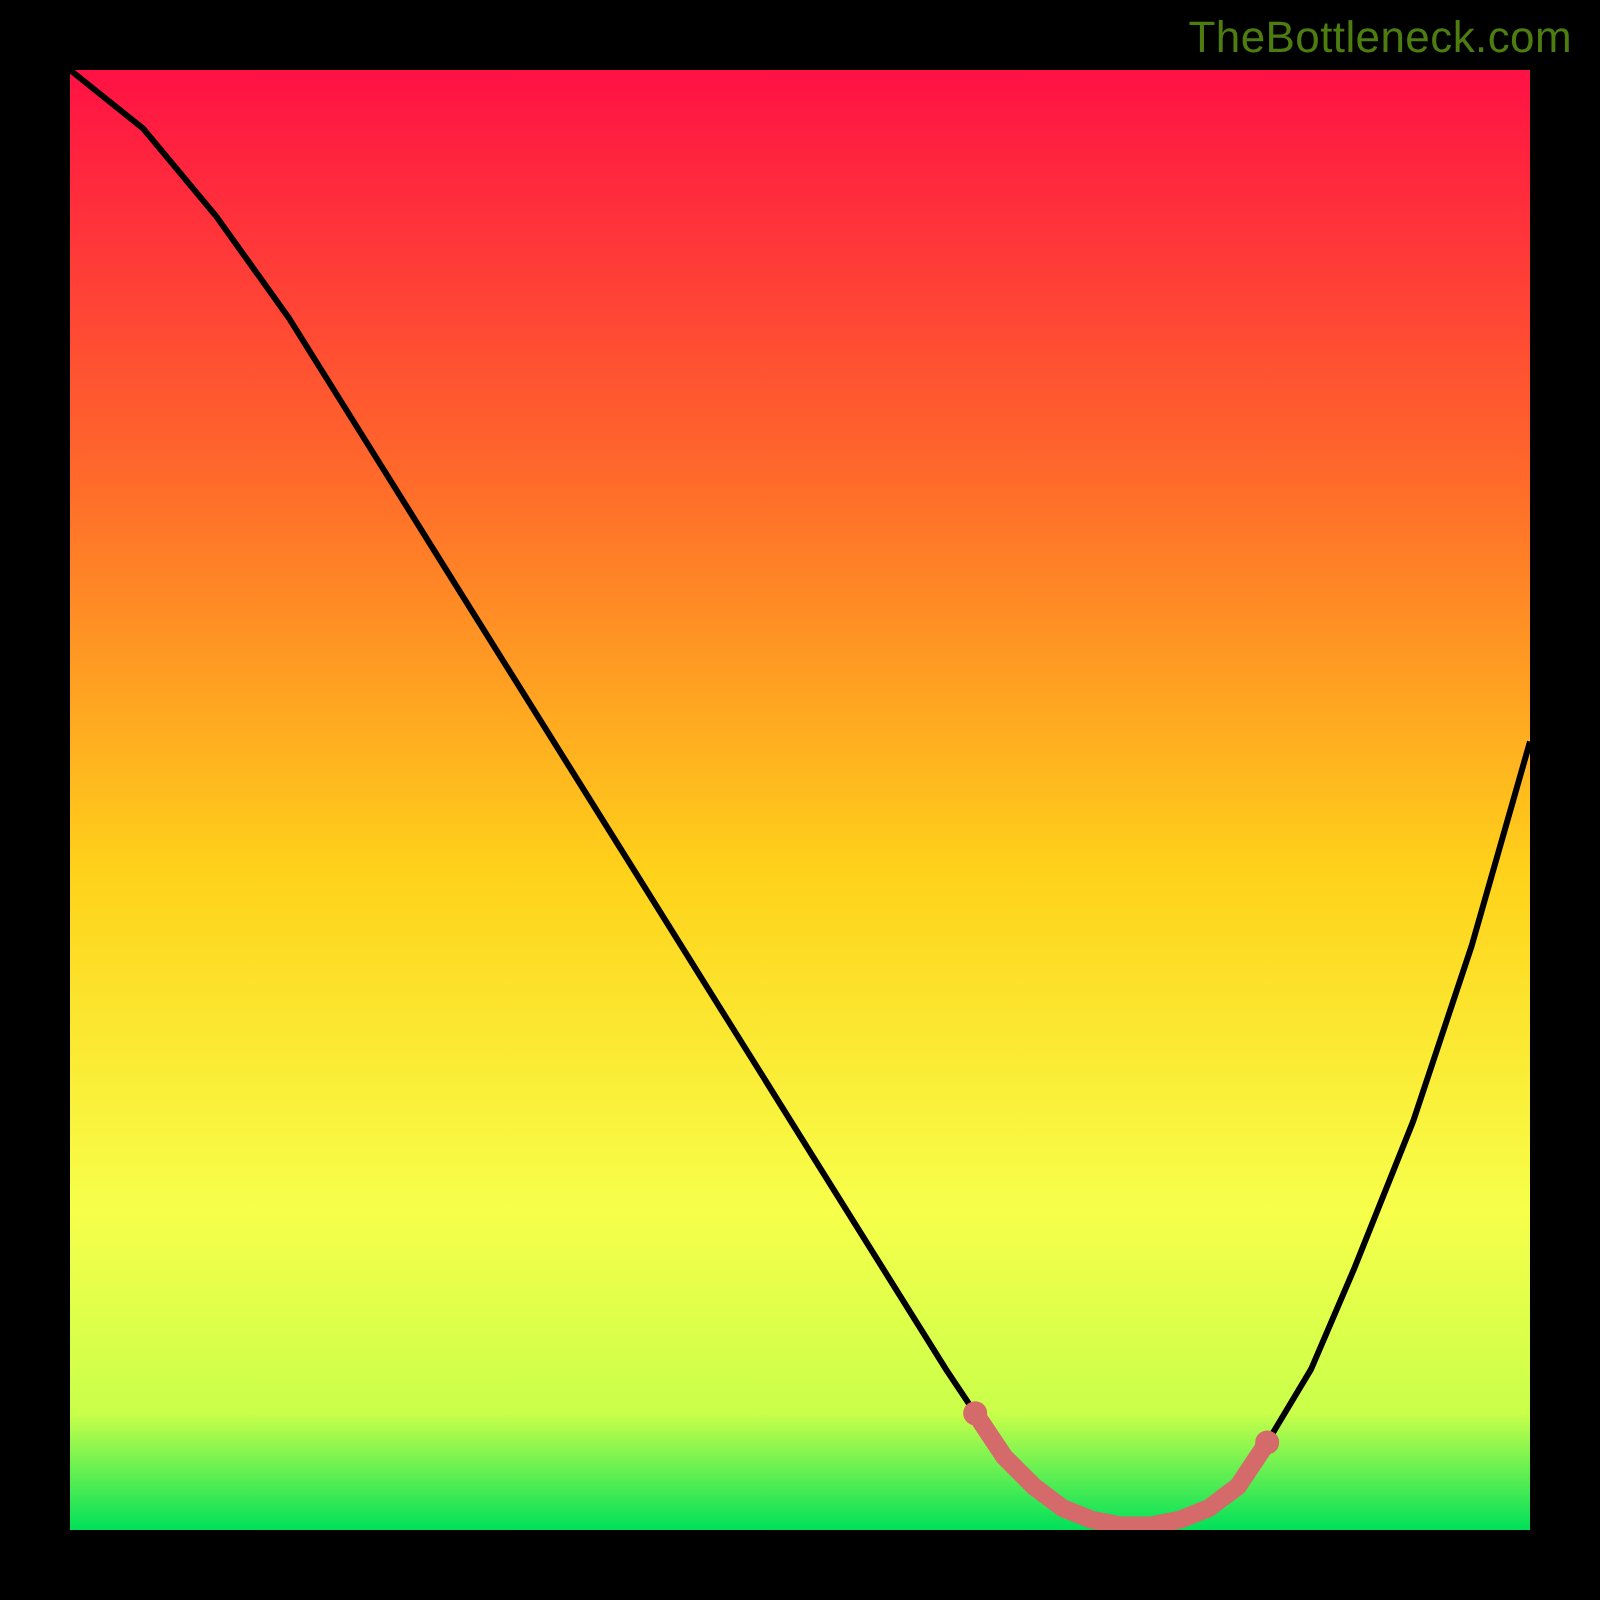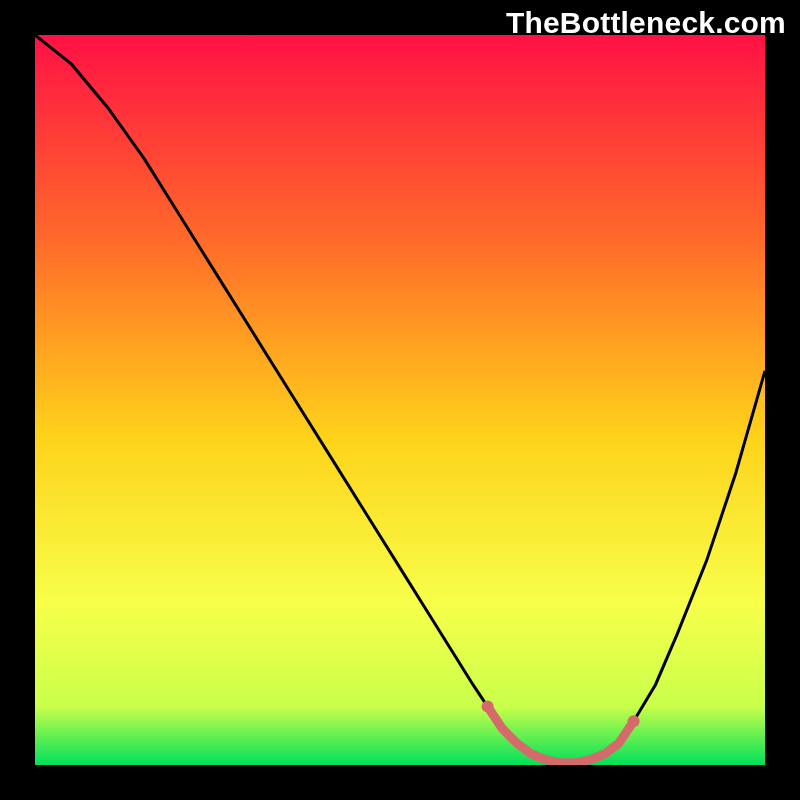--- a/index.html
+++ b/index.html
@@ -23,23 +23,23 @@
     position: absolute;
     left: 0;
     top: 0;
     width: 730px;
     height: 730px;
   }
   .attribution {
     position: absolute;
     top: 6px;
     right: 14px;
-    color: #ffffff;
-    font-size: 30px;
-    font-weight: 700;
+    color: #4d7c0f;
+    font-size: 22px;
+    font-weight: 400;
     letter-spacing: 0.2px;
   }
 </style>
 </head>
 <body>
 
 <div class="attribution">TheBottleneck.com</div>
 
 <div class="frame">
   <svg class="plot-area" viewBox="0 0 730 730" preserveAspectRatio="none">

